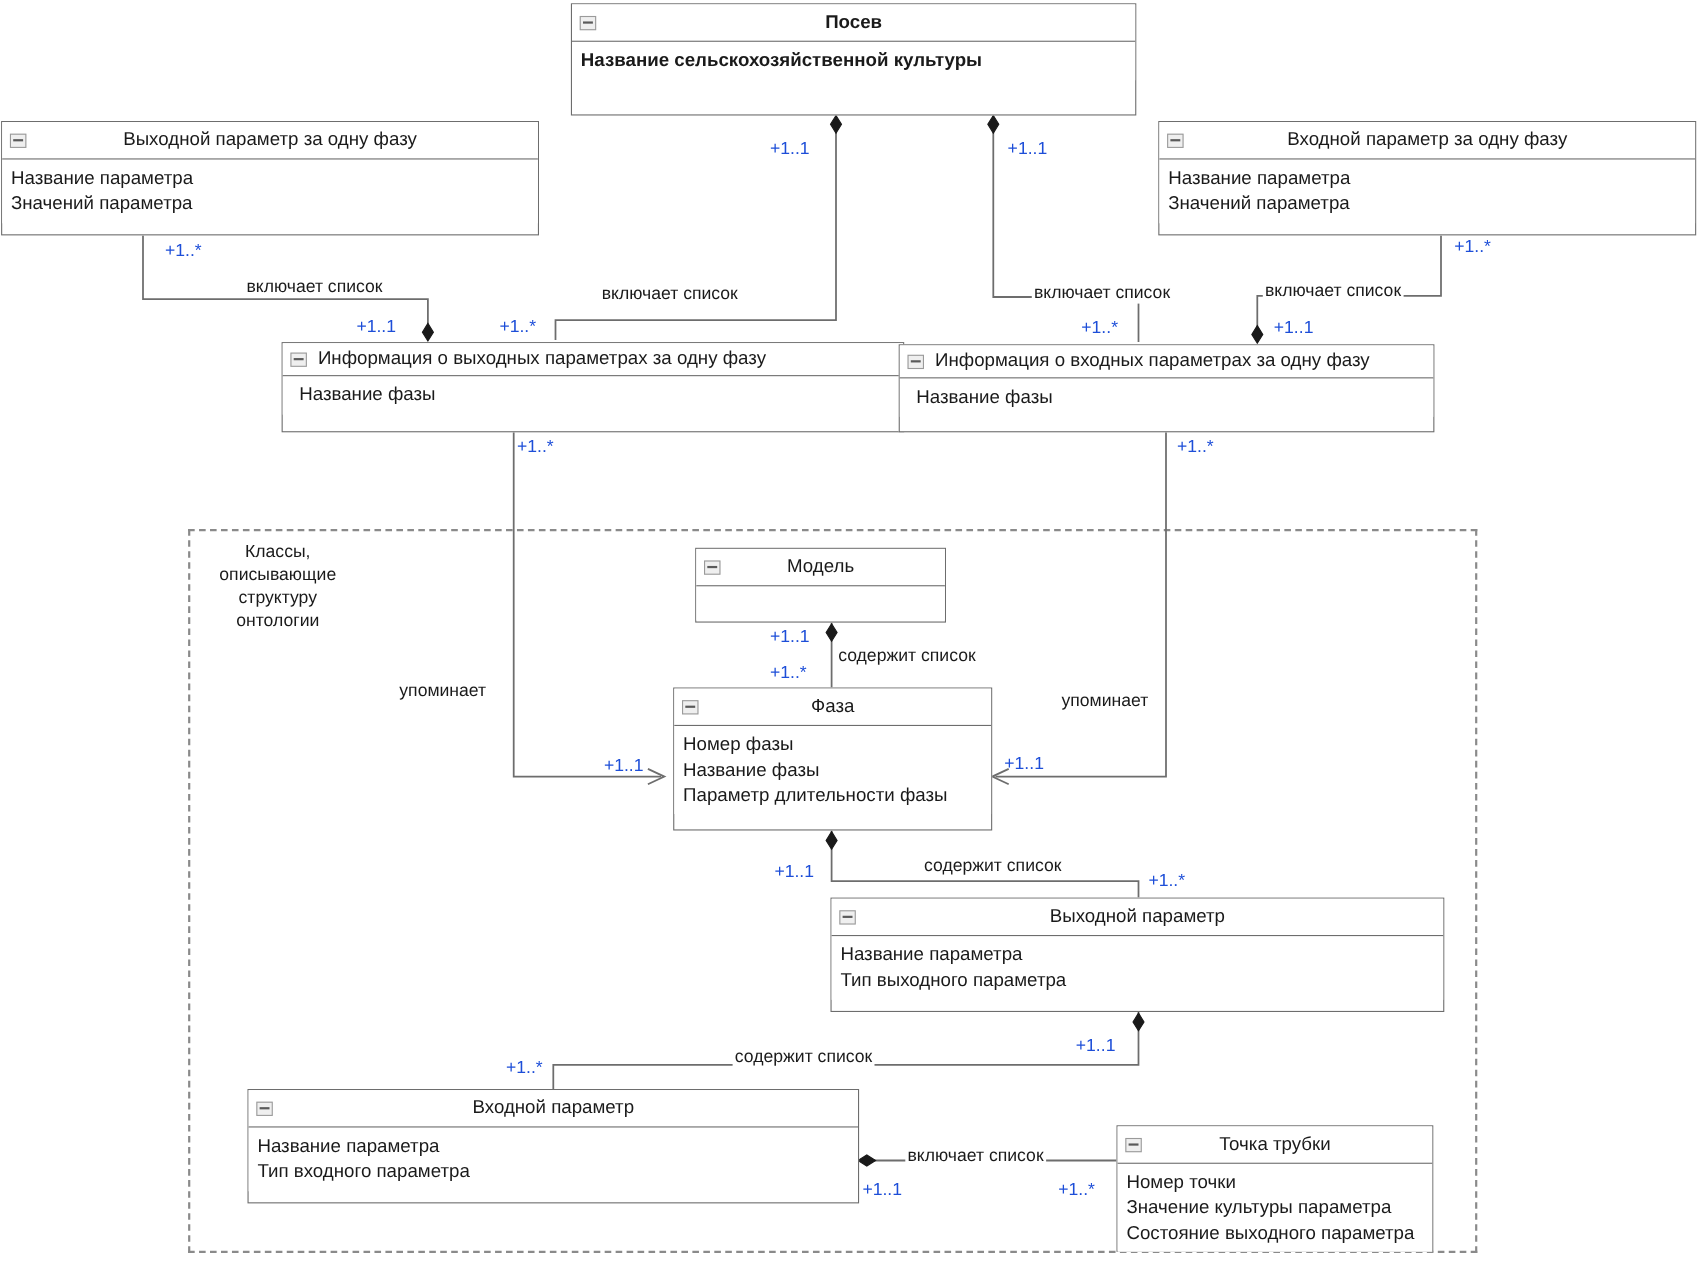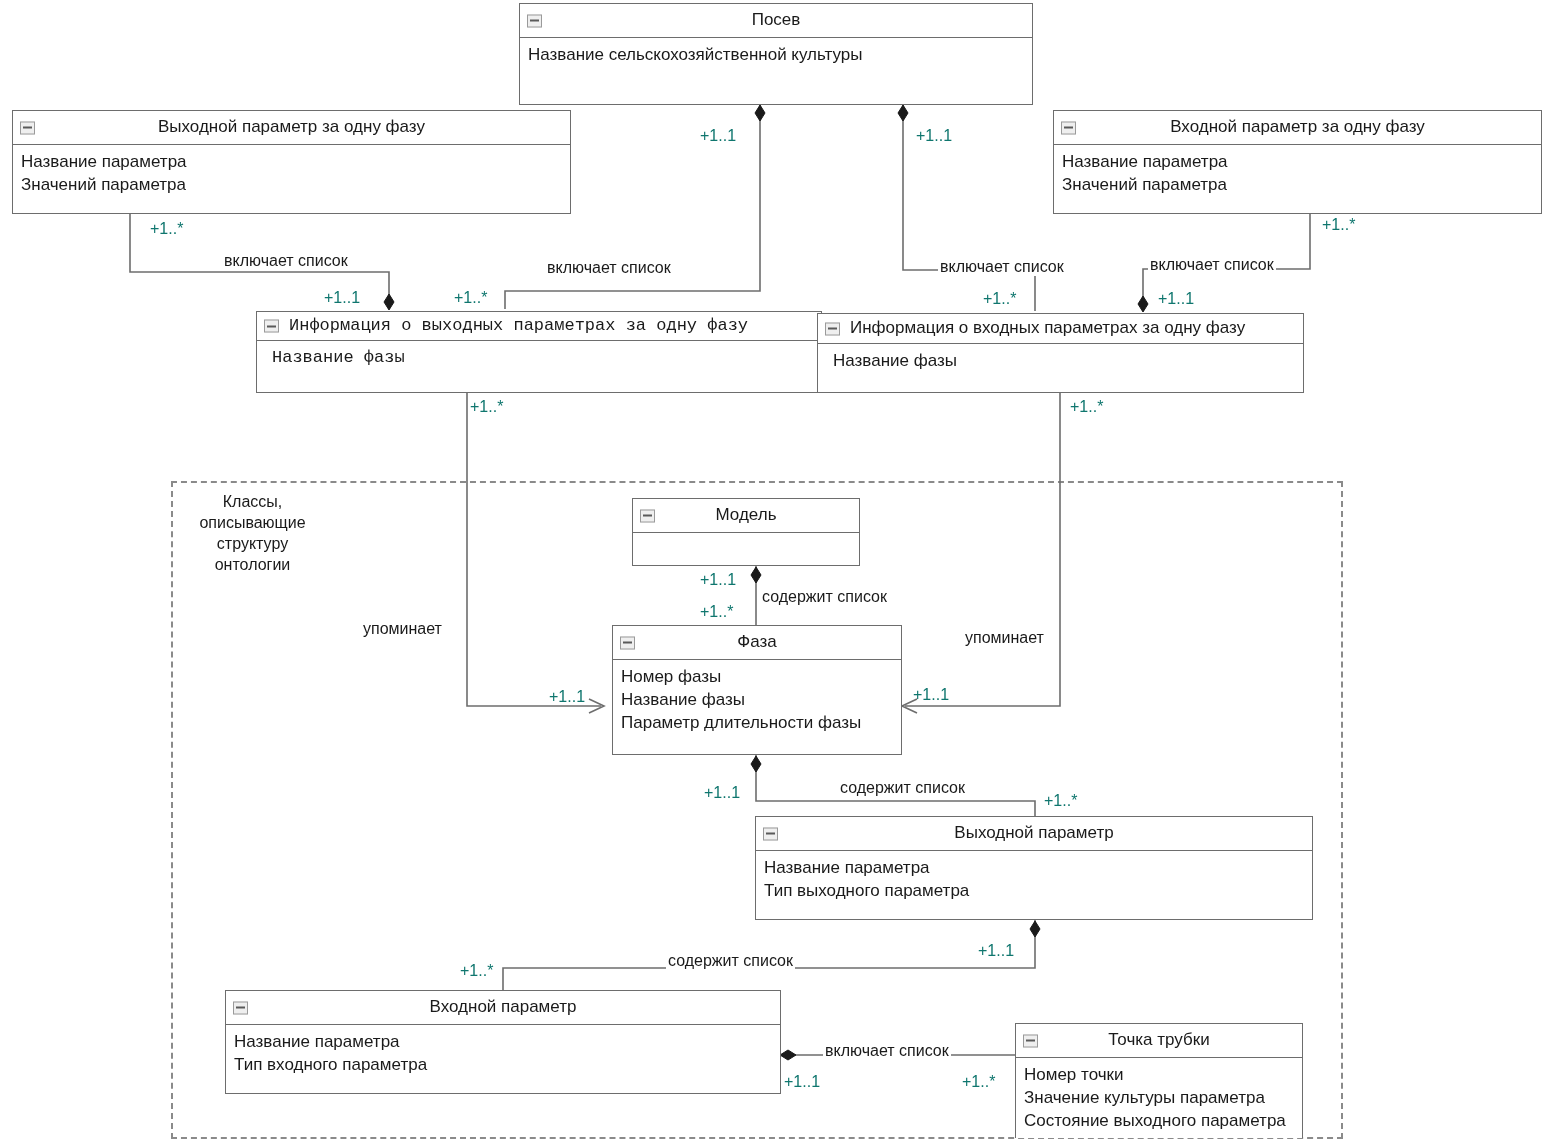--- a/index.html
+++ b/index.html
@@ -84,21 +84,21 @@
     color: #1a1a1a;
     text-align: center;
     line-height: 1.32;
     white-space: nowrap;
     z-index: 3;
   }
   
   .mult {
     position: absolute;
     font-size: 16px;
-    color: #0f766e;
+    color: #1d4ed8;
     white-space: nowrap;
     z-index: 6;
     background: transparent;
   }
   .assoc-label {
     position: absolute;
     font-size: 16px;
     color: #1a1a1a;
     white-space: nowrap;
     z-index: 6;
@@ -171,31 +171,31 @@
     <polygon class="diamond" points="756,756 751,764 756,772 761,764"></polygon>
 
     <path d="M1035,920 L1035,968 L503,968 L503,990"></path>
     <polygon class="diamond" points="1035,921 1030,929 1035,937 1040,929"></polygon>
 
     <path d="M1015,1055 L781,1055"></path>
     <polygon class="diamond" points="780,1055 788,1050 796,1055 788,1060"></polygon>
 
   </svg>
 
-  <div class="uml-class" style="left:519px; top:3px; width:514px; height:102px;">
+  <div class="uml-class" style="left:519px; top:3px; width:514px; height:102px;font-weight:bold;">
     <div class="uml-header">
       <span class="min-icon"></span>
       <span>Посев</span>
     </div>
     <div class="uml-body">
       <div class="uml-attr">Название сельскохозяйственной культуры</div>
     </div>
   </div>
 
-  <div class="uml-class" style="left:12px; top:110px; width:559px; height:104px;">
+  <div class="uml-class" style="left:1px; top:110px; width:489px; height:104px;">
     <div class="uml-header">
       <span class="min-icon"></span>
       <span>Выходной параметр за одну фазу</span>
     </div>
     <div class="uml-body">
       <div class="uml-attr">Название параметра</div>
       <div class="uml-attr">Значений параметра</div>
     </div>
   </div>
 
@@ -203,21 +203,21 @@
     <div class="uml-header">
       <span class="min-icon"></span>
       <span>Входной параметр за одну фазу</span>
     </div>
     <div class="uml-body">
       <div class="uml-attr">Название параметра</div>
       <div class="uml-attr">Значений параметра</div>
     </div>
   </div>
 
-  <div class="uml-class" style="left:256px; top:311px; width:566px; height:82px;font-family:Liberation Mono, monospace;">
+  <div class="uml-class" style="left:256px; top:311px; width:566px; height:82px;">
     <div class="uml-header" style="padding:4px 0 5px 0; text-align:left; padding-left:32px;">
       <span class="min-icon"></span>
       <span>Информация о выходных параметрах за одну фазу</span>
     </div>
     <div class="uml-body" style="padding-left:15px;">
       <div class="uml-attr">Название фазы</div>
     </div>
   </div>
 
   <div class="uml-class" style="left:817px; top:313px; width:487px; height:80px;">

